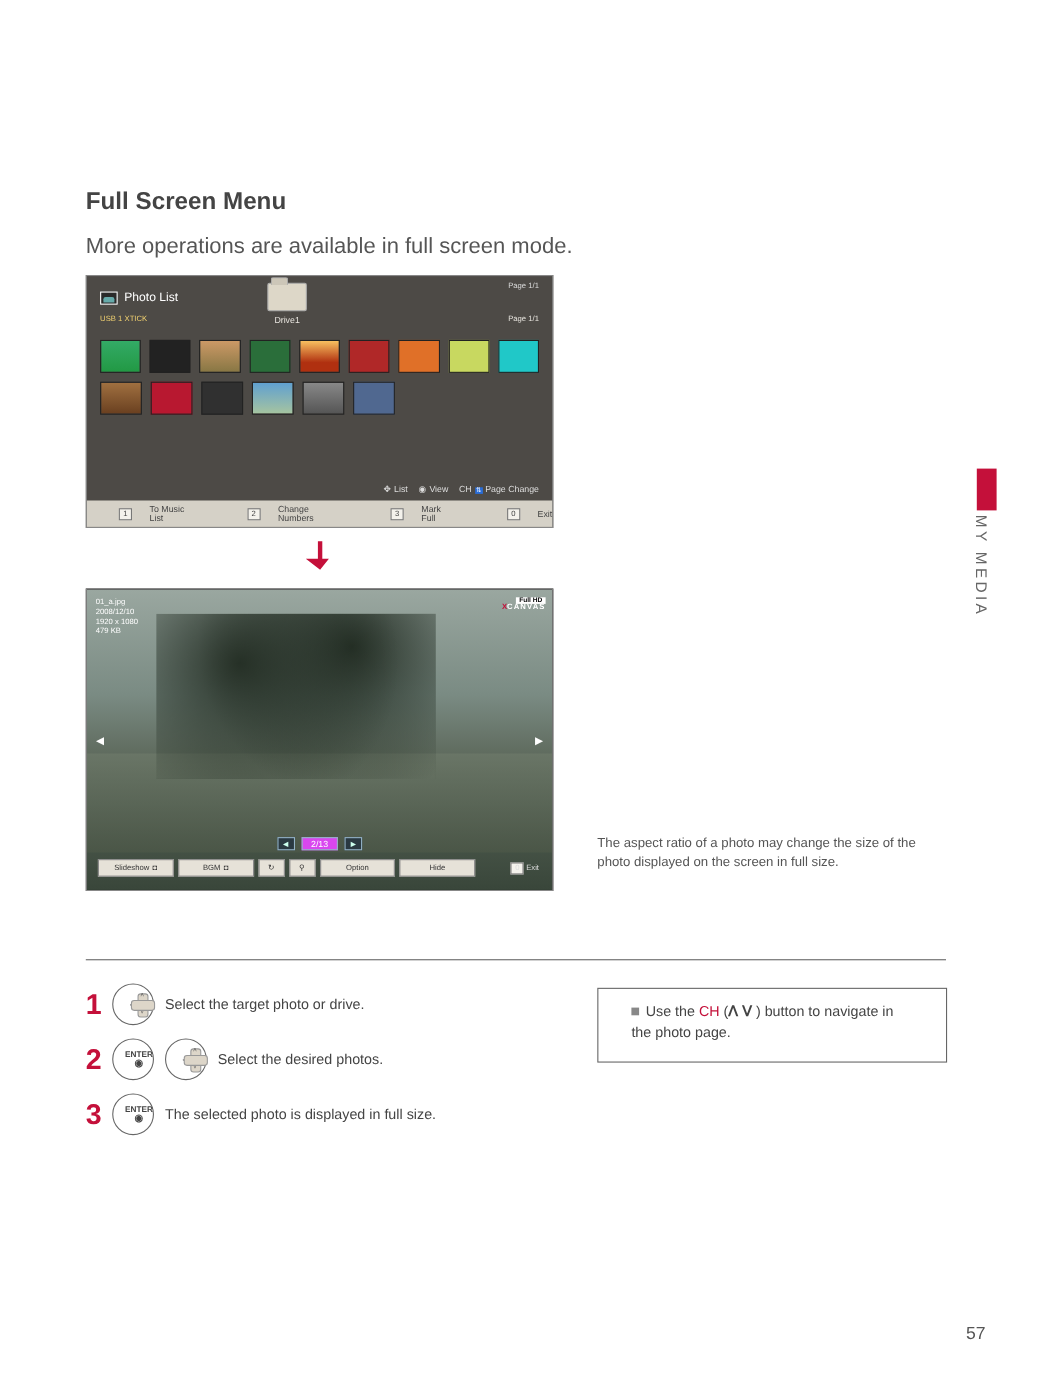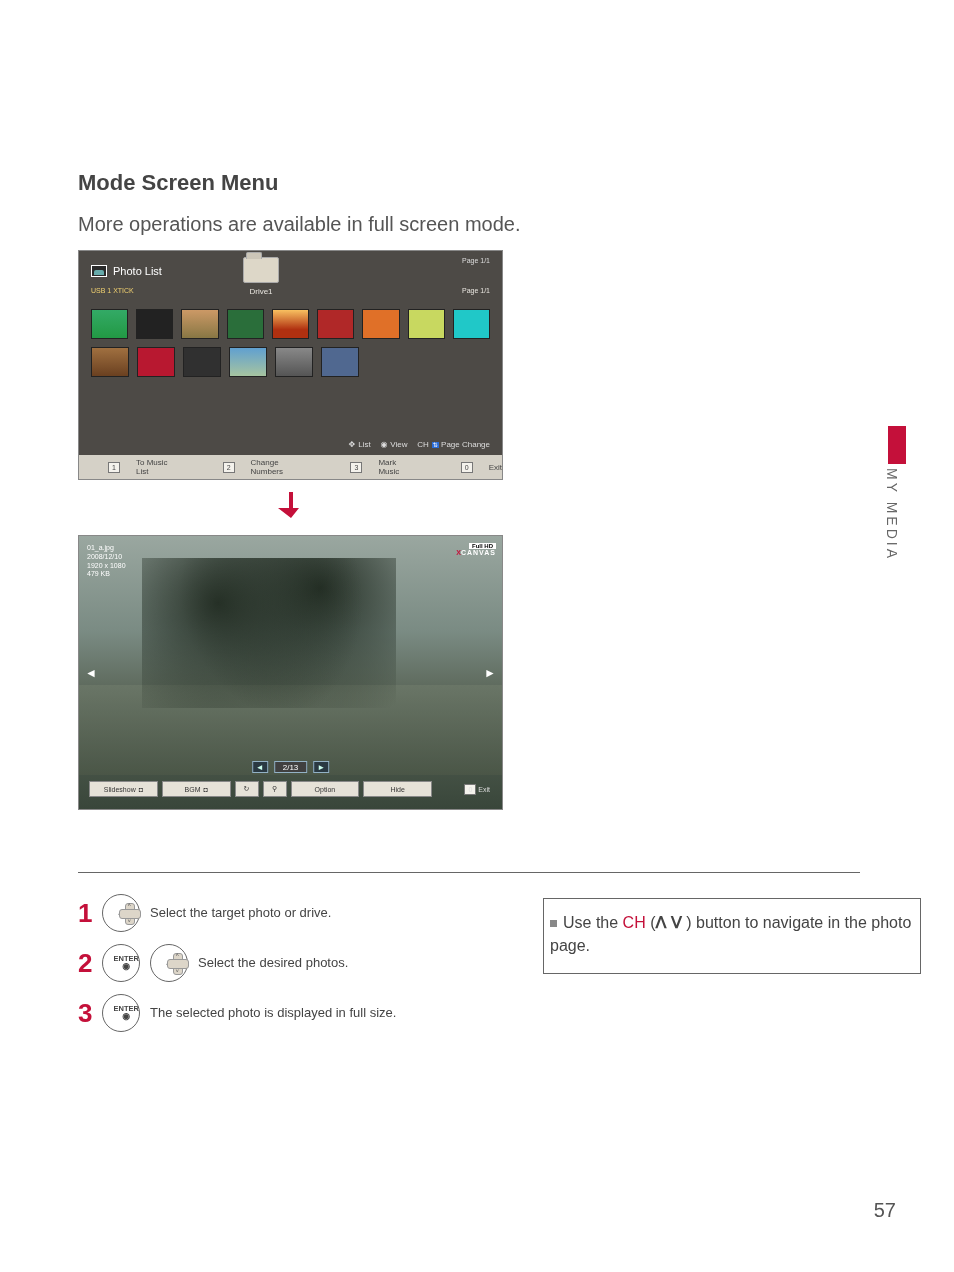--- a/index.html
+++ b/index.html
@@ -66,21 +66,21 @@
   .s2-photo::before { content: ""; position: absolute; left: 0; right: 0; bottom: 34px; height: 90px; background:
     linear-gradient(#6e7a6a, #4d5848); opacity: .7; }
   .s2-photo::after { content: ""; position: absolute; left: 15%; top: 8%; width: 60%; height: 55%; background:
     radial-gradient(circle at 30% 30%, rgba(30,40,30,.9), rgba(30,40,30,0) 70%),
     radial-gradient(circle at 70% 20%, rgba(20,30,20,.85), rgba(20,30,20,0) 65%); }
   .s2-left, .s2-right { position: absolute; top: 50%; transform: translateY(-50%); color: #fff; font-size: 12px; }
   .s2-left { left: 6px; }
   .s2-right { right: 6px; }
   .s2-pager { position: absolute; left: 50%; transform: translateX(-50%); bottom: 36px; display: flex; align-items: center; gap: 6px; font-size: 8px; color: #fff; }
   .s2-pager .box { background: #2a3942; border: 1px solid #93b2c6; width: 16px; height: 12px; display: inline-flex; align-items: center; justify-content: center; color: #cfe; }
-  .s2-pager .countbox { background: #404040; border: 1px solid #93b2c6; padding: 0 8px; height: 12px; line-height: 12px; }
+  .s2-pager .countbox { background: #d946ef; border: 1px solid #93b2c6; padding: 0 8px; height: 12px; line-height: 12px; }
   .s2-bar { position: absolute; left: 0; right: 0; bottom: 12px; display: flex; gap: 4px; padding: 0 10px; align-items: center; }
   .s2-cell { flex: 1; background: #e6e2d8; border: 1px solid #888; height: 16px; font-size: 7px; color: #333; display: flex; align-items: center; justify-content: center; gap: 3px; }
   .s2-exit { position: absolute; right: 12px; bottom: 14px; font-size: 7px; color: #ddd; }
 
   .note { position: absolute; left: 543px; top: 758px; width: 320px; font-size: 12px; color: #555; line-height: 1.45; }
 
   hr.sep { position: absolute; left: 78px; top: 872px; width: 782px; border: none; border-top: 1px solid #666; }
 
   
   .steps { position: absolute; left: 78px; top: 894px; width: 420px; }
@@ -93,36 +93,36 @@
   .nav-cross .ch { position: absolute; font-size: 6px; color: #555; }
   .nav-cross .up { left: 8.5px; top: -1px; }
   .nav-cross .dn { left: 8.5px; bottom: -1px; }
   .nav-cross .lf { left: -1px; top: 7.5px; }
   .nav-cross .rt { right: -1px; top: 7.5px; }
   .enter-btn .inner { font-size: 7.5px; font-weight: bold; color: #444; text-align: center; line-height: 1; }
   .enter-btn .dot::after { content: "\25C9"; display: block; font-size: 9px; color: #444; }
   .step-text { font-size: 13px; color: #444; line-height: 1.3; }
 
   
-  .tipbox { position: absolute; left: 543px; top: 898px; width: 378px; border: 1px solid #666; padding: 12px 6px 16px; font-size: 16px; color: #444; line-height: 1.45; }
+  .tipbox { position: absolute; left: 543px; top: 898px; width: 318px; border: 1px solid #666; padding: 12px 30px 16px; font-size: 13px; color: #444; line-height: 1.45; }
   .tipbox .bullet { display: inline-block; width: 7px; height: 7px; background: #888; margin-right: 6px; vertical-align: 1px; }
   .tipbox .ch { color: #c4103a; }
   .tipbox .arrows { font-weight: bold; }
 
-  .pageno { position: absolute; right: 58px; bottom: 50px; font-size: 20px; color: #555; }
+  .pageno { position: absolute; right: 58px; bottom: 50px; font-size: 16px; color: #555; }
 
   .s2-cell.narrow { flex: 0 0 24px; }
 
 </style>
 </head>
 <body>
 
 <div class="page">
 
-  <div class="h1">Mode Screen Menu</div>
+  <div class="h1">Full Screen Menu</div>
   <div class="intro">More operations are available in full screen mode.</div>
 
   <div class="accent"></div>
   <div class="side-label">MY MEDIA</div>
 
   <div class="screen1">
     <div class="s1-titlebar">
       <span class="photo-icon"></span>
       <span>Photo List</span>
     </div>
@@ -163,21 +163,21 @@
       <span class="fitem">
           <span class="keycap">1</span>
           <span>To Music List</span>
         </span>
       <span class="fitem">
           <span class="keycap">2</span>
           <span>Change Numbers</span>
         </span>
       <span class="fitem">
           <span class="keycap">3</span>
-          <span>Mark Music</span>
+          <span>Mark Full</span>
         </span>
       <span class="fitem">
           <span class="keycap">0</span>
           <span>Exit</span>
         </span>
     </div>
   </div>
 
   <div class="arrow-down">
     <svg viewBox="0 0 30 30">
@@ -222,20 +222,21 @@
       <div class="s2-cell">Option</div>
       <div class="s2-cell">Hide</div>
       <div style="flex:0 0 56px"></div>
     </div>
     <div class="s2-exit">
       <span class="keycap">0</span>
       <span>Exit</span>
     </div>
   </div>
 
+  <div class="note">The aspect ratio of a photo may change the size of the photo displayed on the screen in full size.</div>
 
   <hr class="sep">
 
   <div class="steps">
     <div class="step">
       <div class="num">1</div>
       <div class="circ-btn">
         <div class="nav-cross">
           <span class="ch up">˄</span>
             <span class="ch dn">˅</span>

